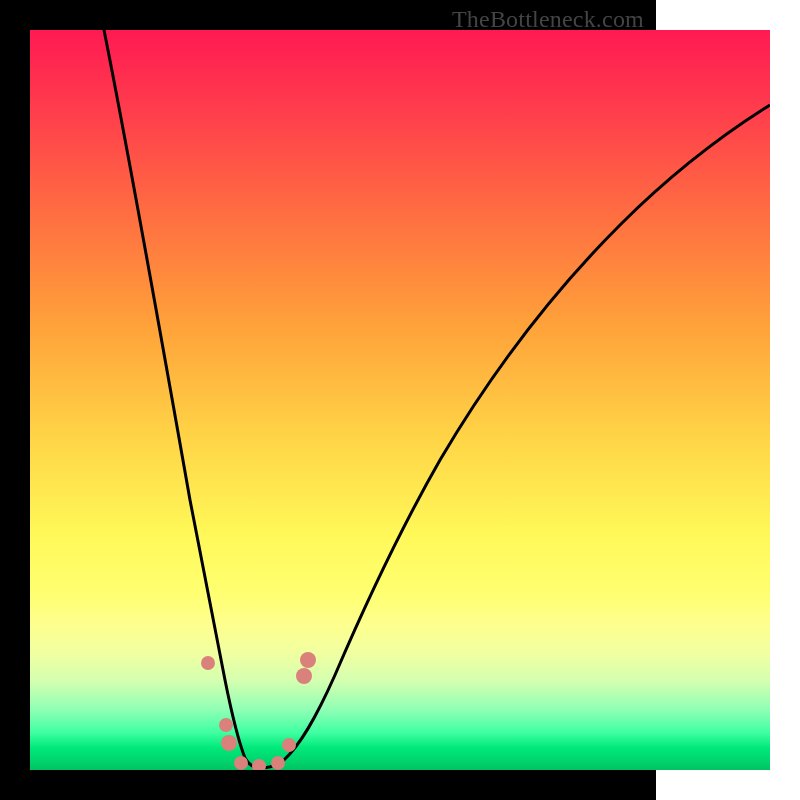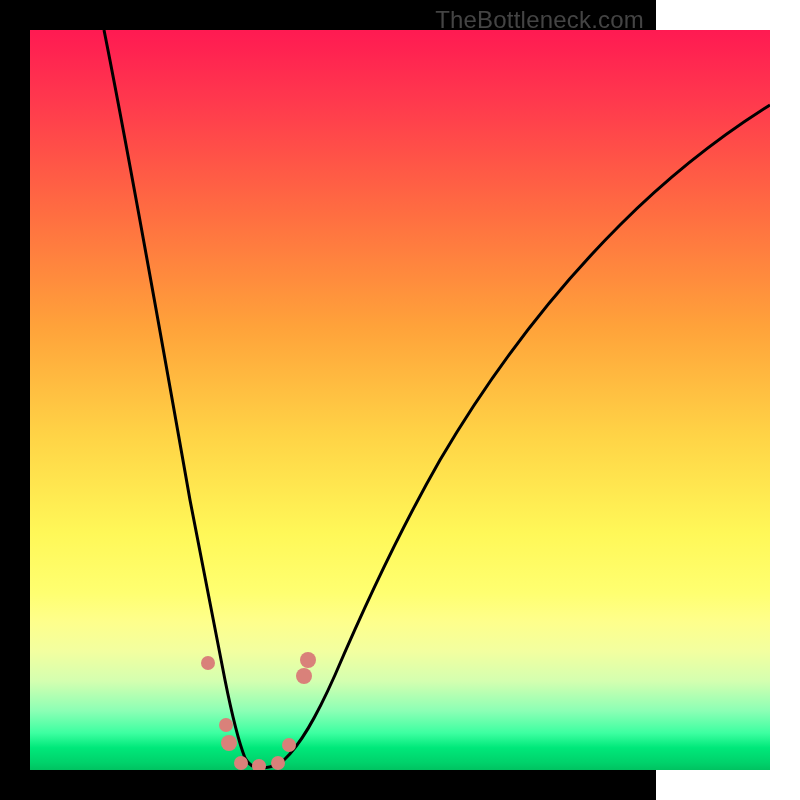--- a/index.html
+++ b/index.html
@@ -8,20 +8,21 @@
     width: 800px;
     height: 800px;
     overflow: hidden;
     font-family: Arial, Helvetica, sans-serif;
   }
   .frame {
     position: relative;
     width: 656px;
     height: 800px;
     background: #000;
+    font-family: Liberation Serif, serif;
   }
   .plot-area {
     position: absolute;
     left: 30px;
     top: 30px;
     width: 740px;
     height: 740px;
     background: linear-gradient(
       to bottom,
       #ff1a52 0%,

